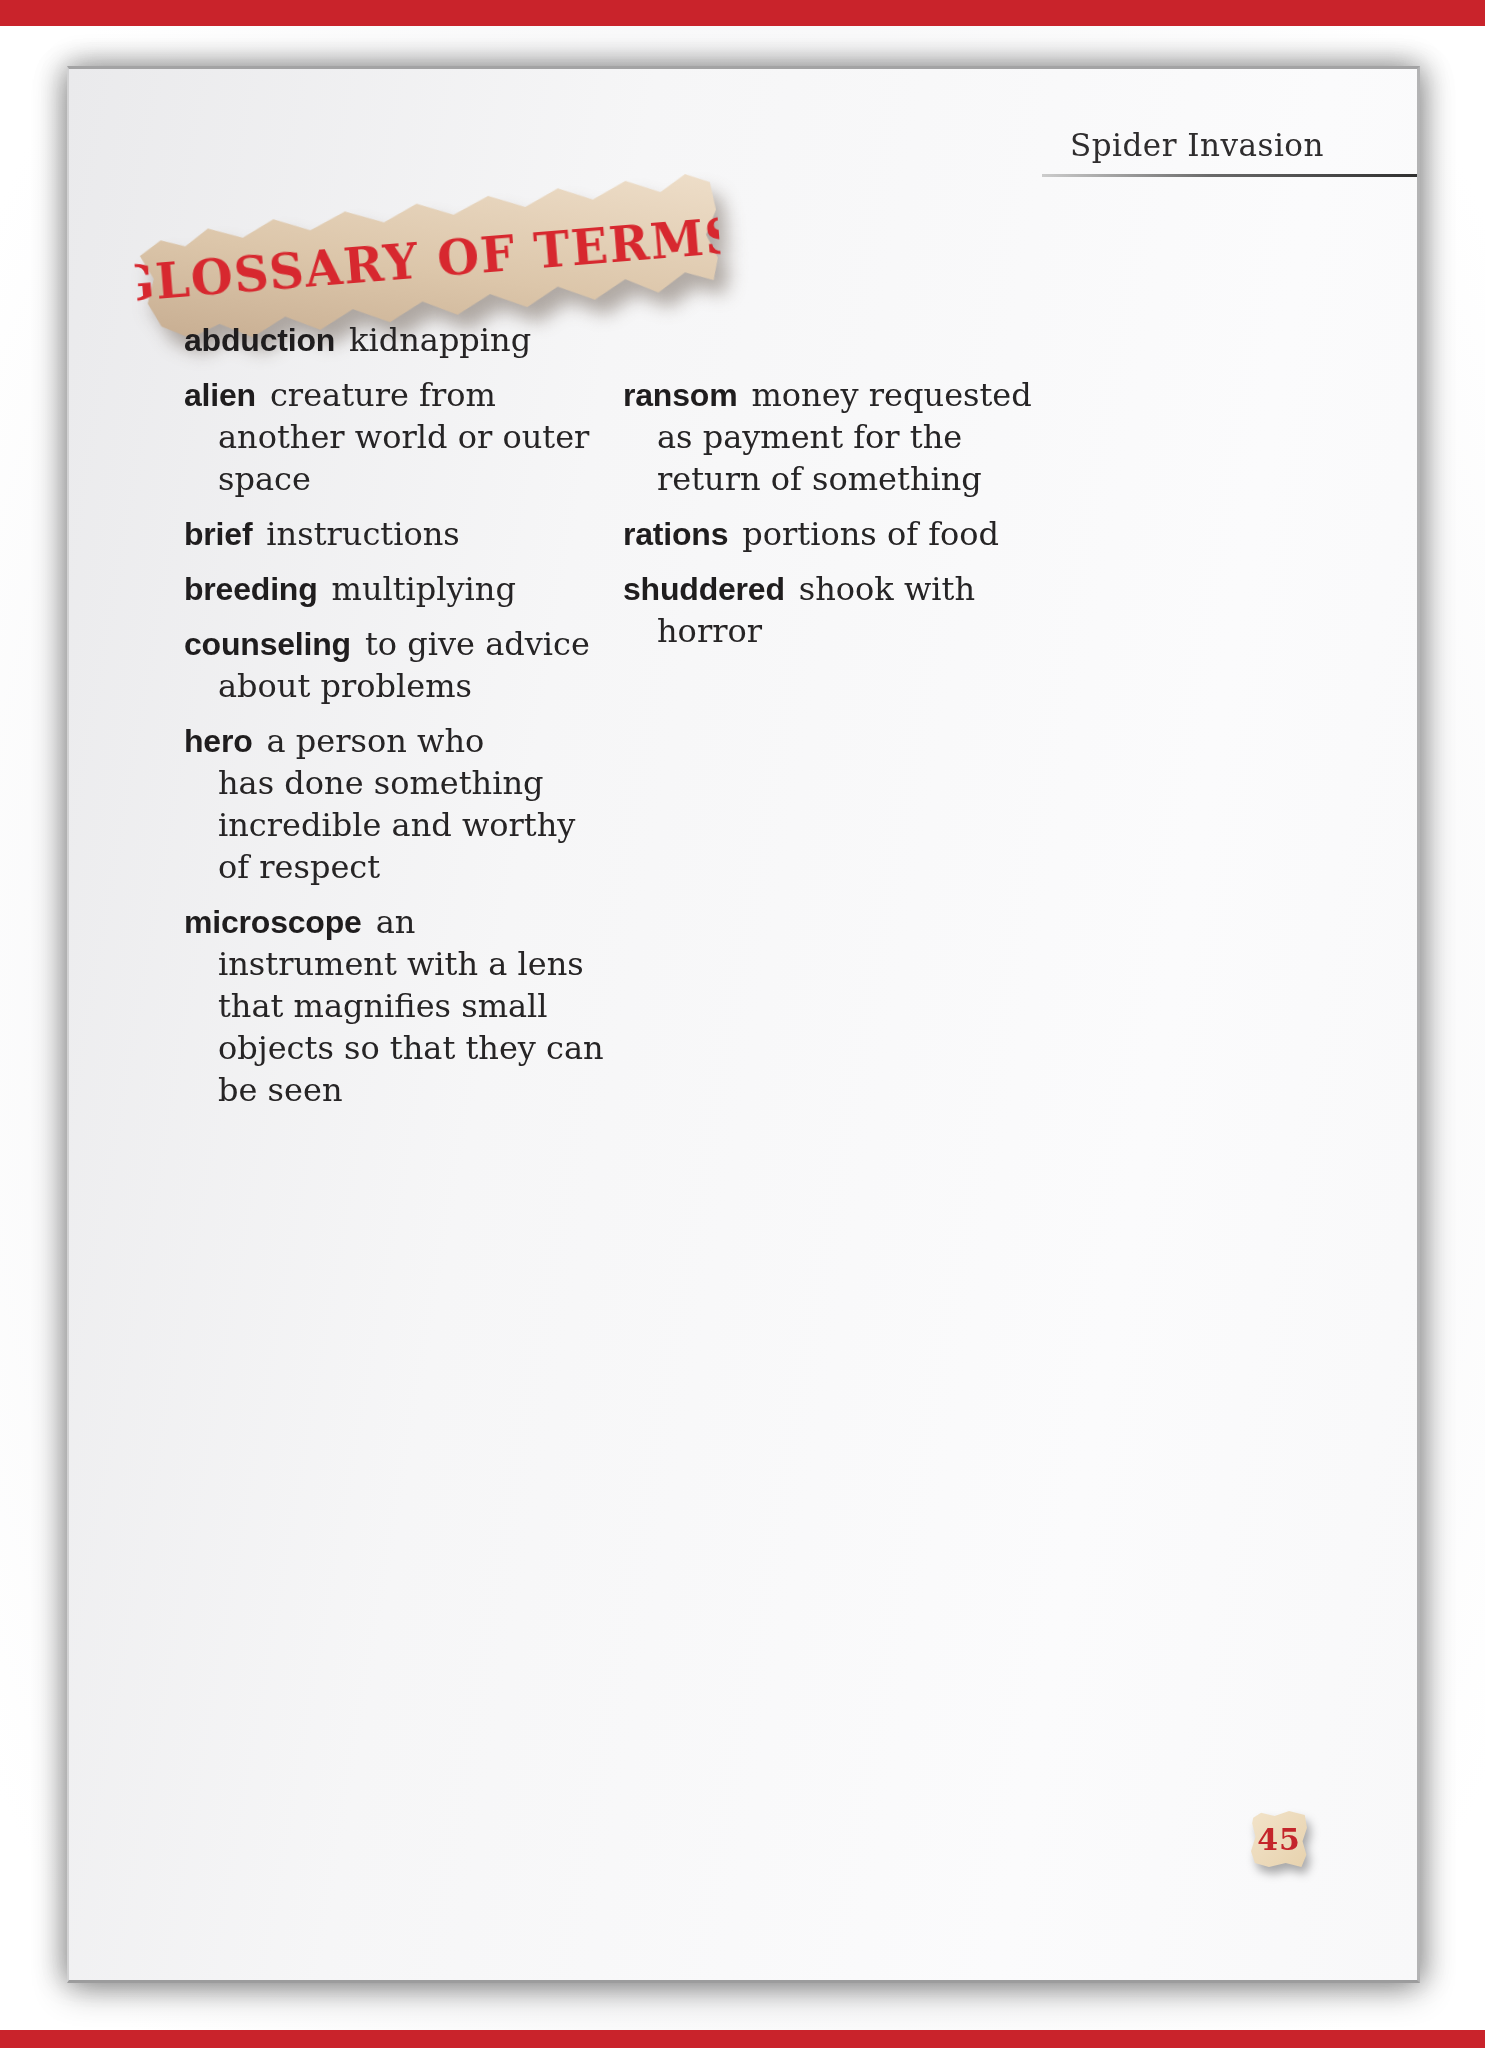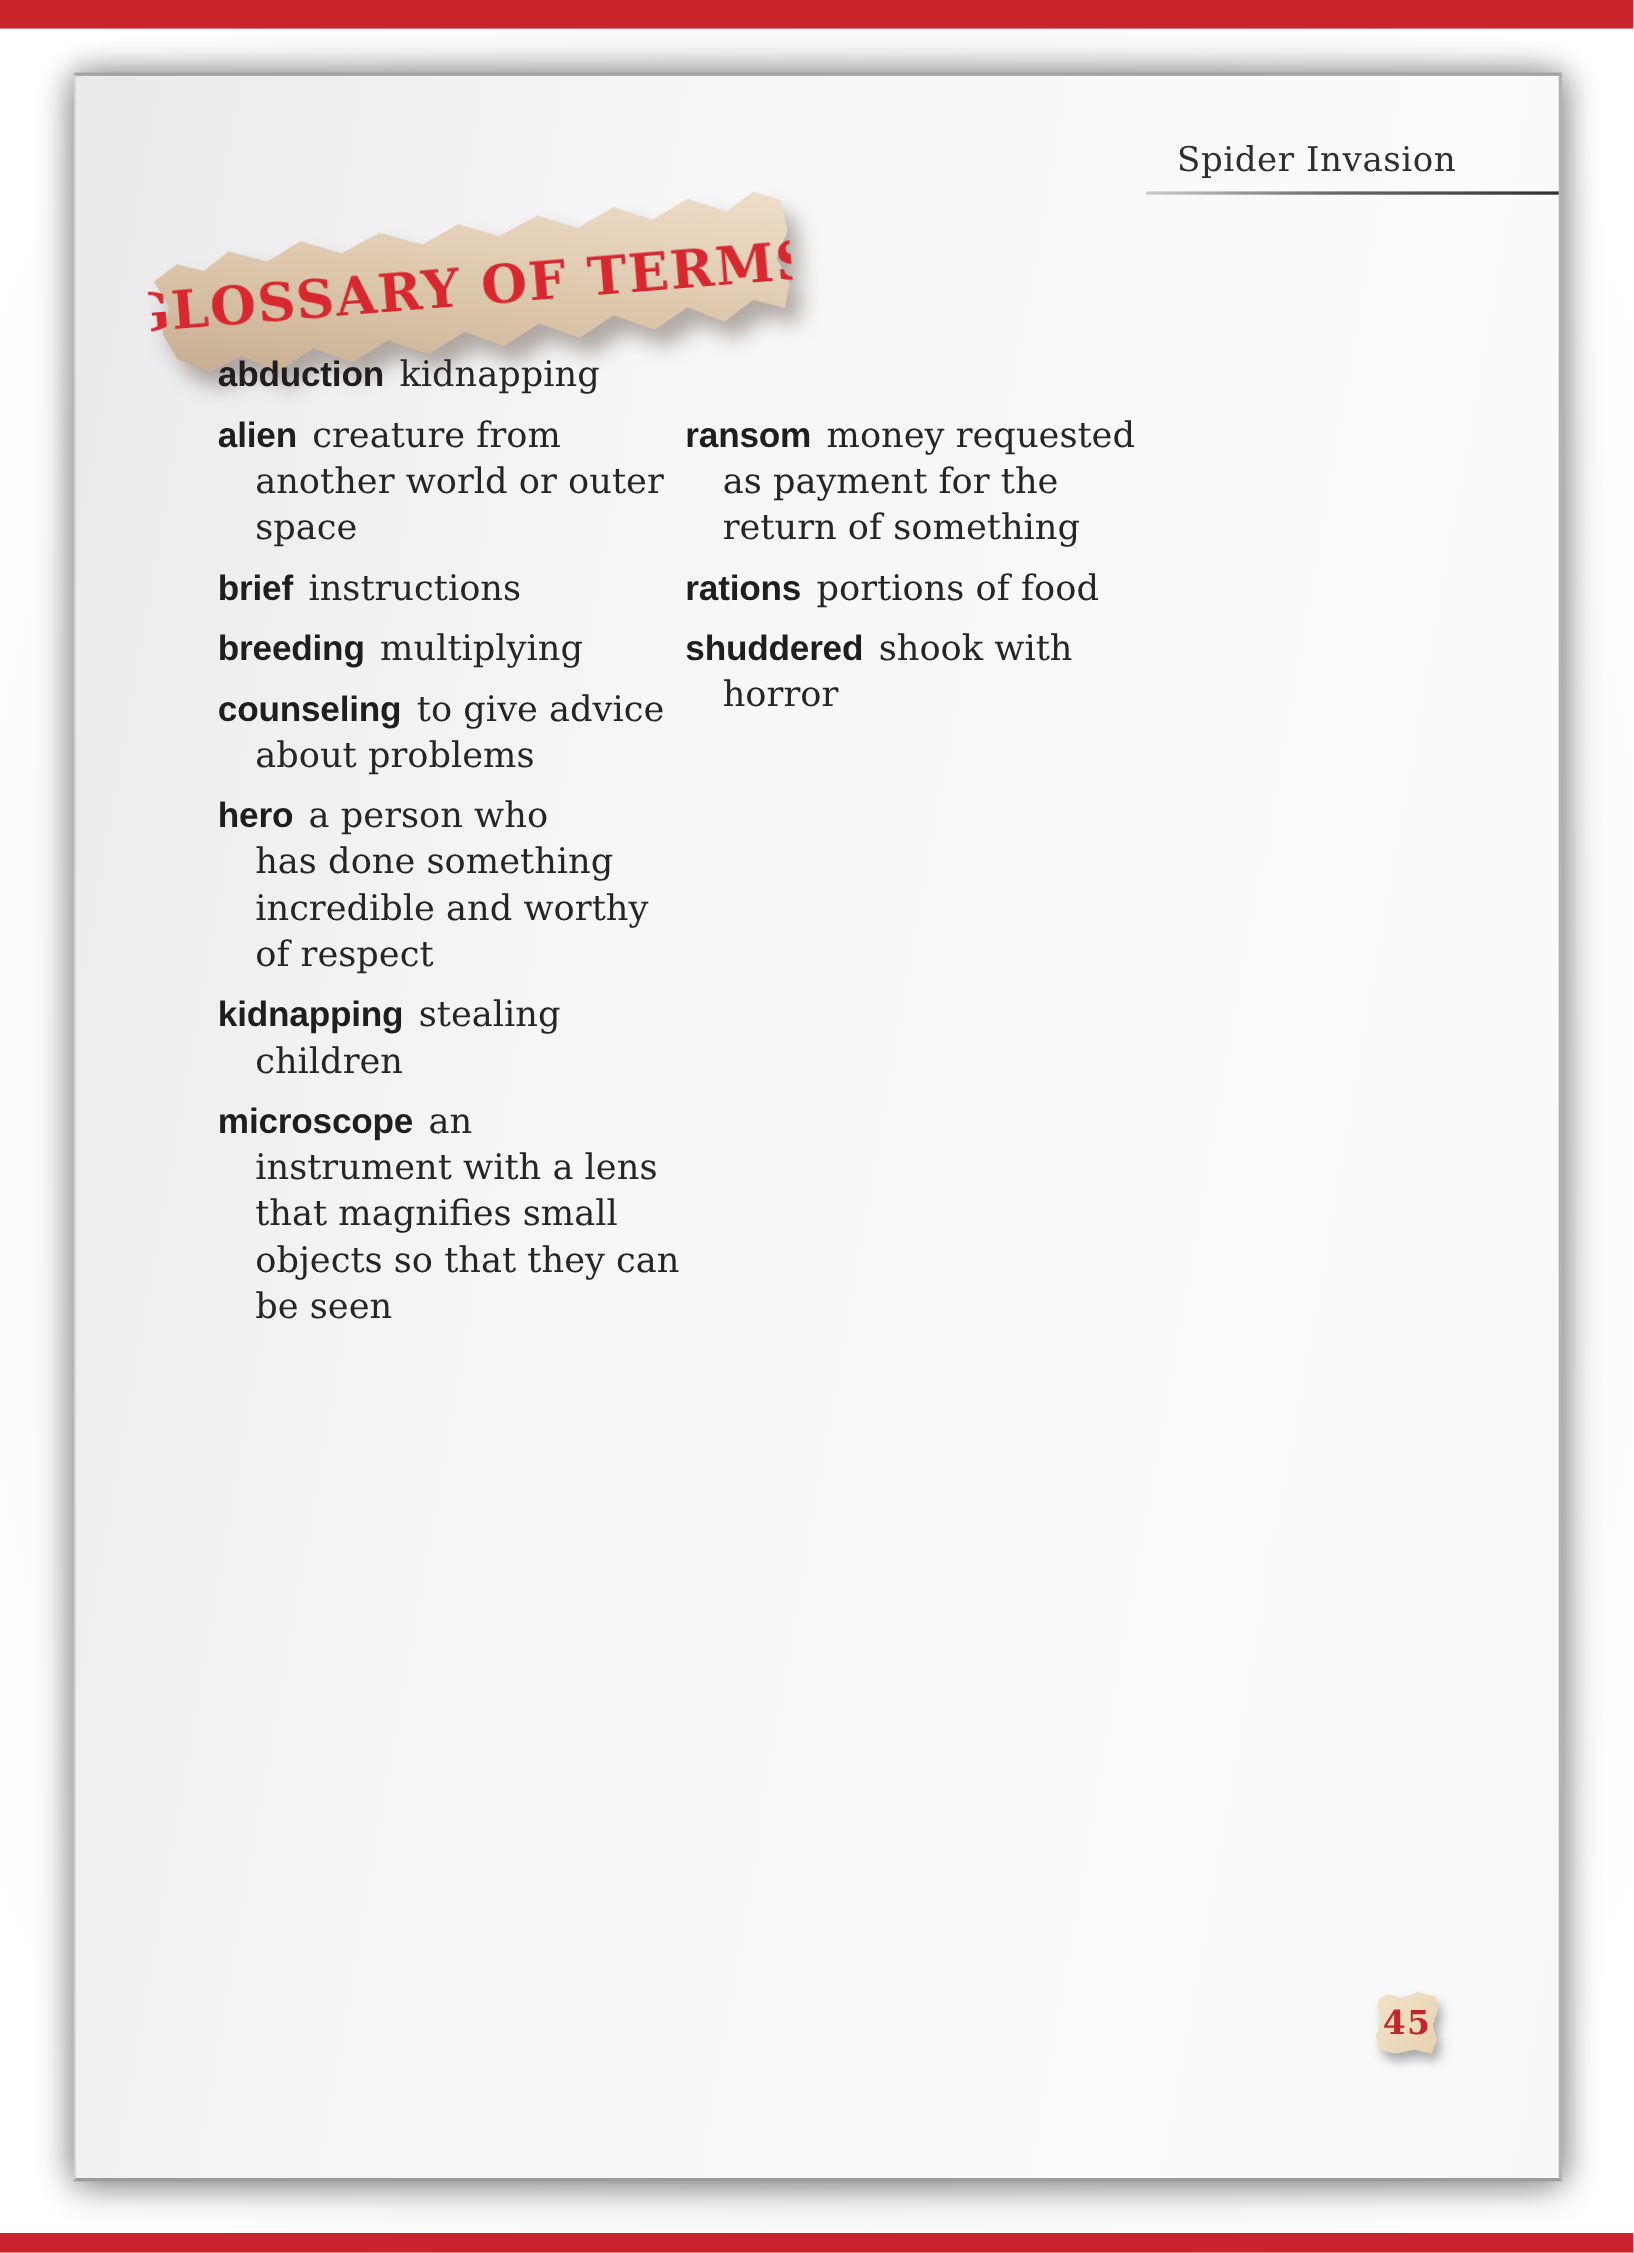--- a/index.html
+++ b/index.html
@@ -24,21 +24,21 @@
     background:linear-gradient(to right,#cccccc,#6a6a6a 45%,#303030);}
 
   .tape-wrap{position:absolute;left:66px;top:112px;width:585px;height:155px;
     transform:rotate(-4.6deg);transform-origin:50% 50%;
     filter:drop-shadow(10px 16px 9px rgba(80,65,50,0.42));}
   .tape-wrap svg{display:block;}
   .tape-title{font-family:"DejaVu Serif", serif;font-weight:bold;font-size:48px;
     letter-spacing:1.5px;}
 
   .col{position:absolute;color:#262425;}
-  .col-left{left:129px;top:250px;width:480px;}
+  .col-left{left:115px;top:250px;width:480px;}
   .col-right{left:554px;top:305px;width:470px;}
   .entry{margin:0 0 13px 0;font-size:32px;line-height:42px;white-space:pre;
     padding-left:34px;text-indent:-34px;}
   .term{font-family:"Liberation Sans", sans-serif;font-weight:700;margin-right:14px;
     letter-spacing:-0.2px;color:#1f1d1e;}
   .def{font-family:"DejaVu Serif", serif;}
 
   .badge-wrap{position:absolute;left:1182px;top:1742px;width:56px;height:56px;
     filter:drop-shadow(4px 7px 5px rgba(0,0,0,0.32));}
   .badge{width:56px;height:56px;display:flex;align-items:center;justify-content:center;
@@ -83,22 +83,20 @@
 another world or outer
 space</span></p>
       <p class="entry"><b class="term">brief</b><span class="def">instructions</span></p>
       <p class="entry"><b class="term">breeding</b><span class="def">multiplying</span></p>
       <p class="entry"><b class="term">counseling</b><span class="def">to give advice
 about problems</span></p>
       <p class="entry"><b class="term">hero</b><span class="def">a person who
 has done something
 incredible and worthy
 of respect</span></p>
-      <p class="entry"><b class="term">kidnapping</b><span class="def">stealing
-children</span></p>
       <p class="entry"><b class="term">microscope</b><span class="def">an
 instrument with a lens
 that magnifies small
 objects so that they can
 be seen</span></p>
     </div>
 
     <div class="col col-right">
       <p class="entry"><b class="term">ransom</b><span class="def">money requested
 as payment for the

